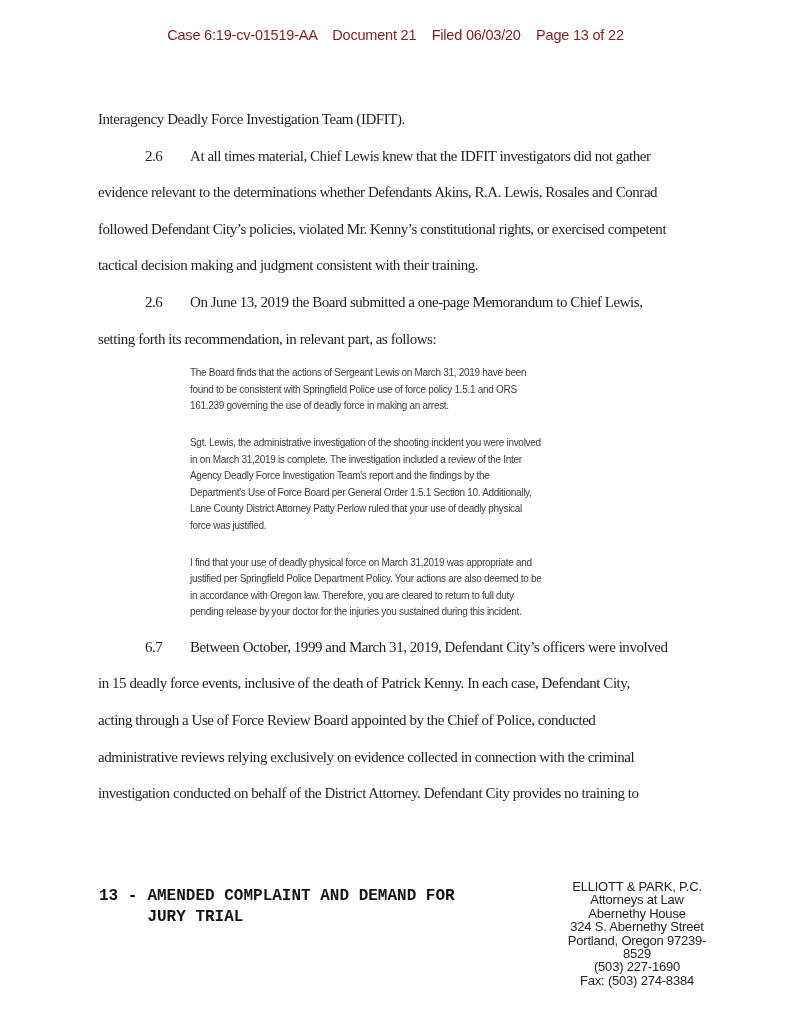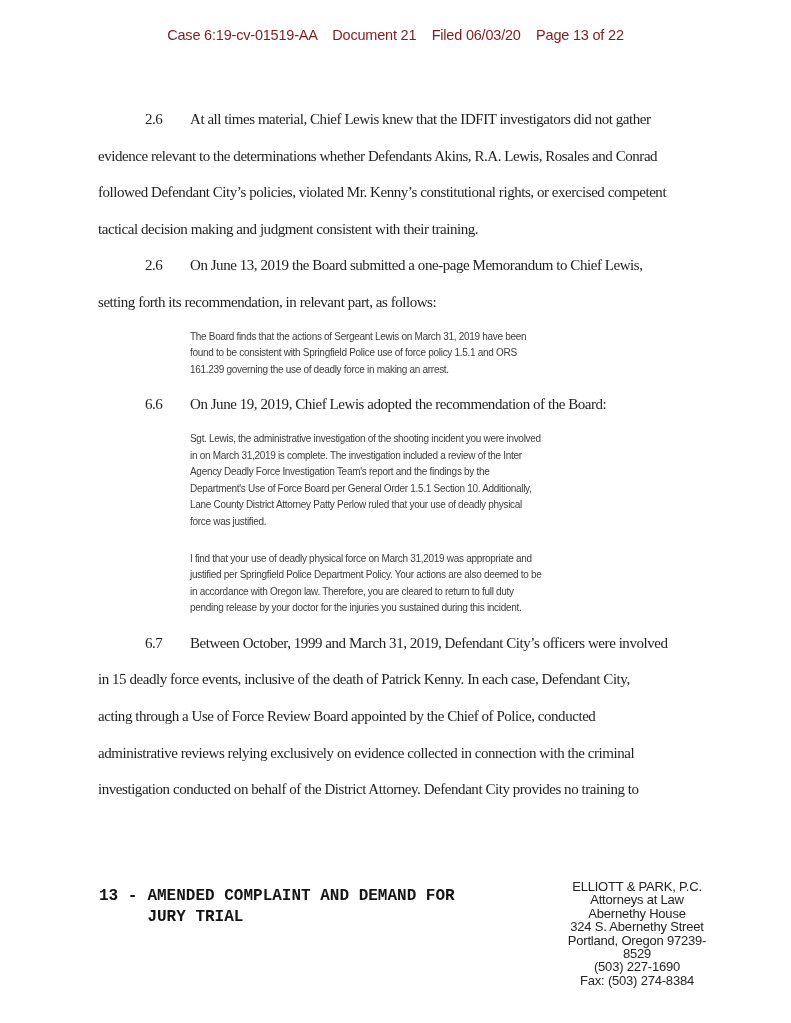--- a/index.html
+++ b/index.html
@@ -86,34 +86,34 @@
 </style>
 </head>
 <body>
 
 <div class="page">
 
   <div class="stamp">Case 6:19-cv-01519-AA    Document 21    Filed 06/03/20    Page 13 of 22</div>
 
   <div class="content">
 
+    <p class="body-par">Interagency Deadly Force Investigation Team (IDFIT).</p>
 
     <p class="body-par numbered"><span class="pnum">2.6</span><span>At all times material, Chief Lewis knew that the IDFIT investigators did not gather
 evidence relevant to the determinations whether Defendants Akins, R.A. Lewis, Rosales and Conrad
 followed Defendant City’s policies, violated Mr. Kenny’s constitutional rights, or exercised competent
 tactical decision making and judgment consistent with their training.</span></p>
 
     <p class="body-par numbered"><span class="pnum">2.6</span><span>On June 13, 2019 the Board submitted a one-page Memorandum to Chief Lewis,
 setting forth its recommendation, in relevant part, as follows:</span></p>
 
     <blockquote class="quote">The Board finds that the actions of Sergeant Lewis on March 31, 2019 have been
 found to be consistent with Springfield Police use of force policy 1.5.1 and ORS
 161.239 governing the use of deadly force in making an arrest.</blockquote>
 
-    <p class="body-par numbered"><span class="pnum">6.6</span><span>On June 19, 2019, Chief Lewis adopted the recommendation of the Board:</span></p>
 
     <blockquote class="quote">Sgt. Lewis, the administrative investigation of the shooting incident you were involved
 in on March 31,2019 is complete. The investigation included a review of the Inter
 Agency Deadly Force Investigation Team's report and the findings by the
 Department's Use of Force Board per General Order 1.5.1 Section 10. Additionally,
 Lane County District Attorney Patty Perlow ruled that your use of deadly physical
 force was justified.</blockquote>
 
     <blockquote class="quote">I find that your use of deadly physical force on March 31,2019 was appropriate and
 justified per Springfield Police Department Policy. Your actions are also deemed to be

